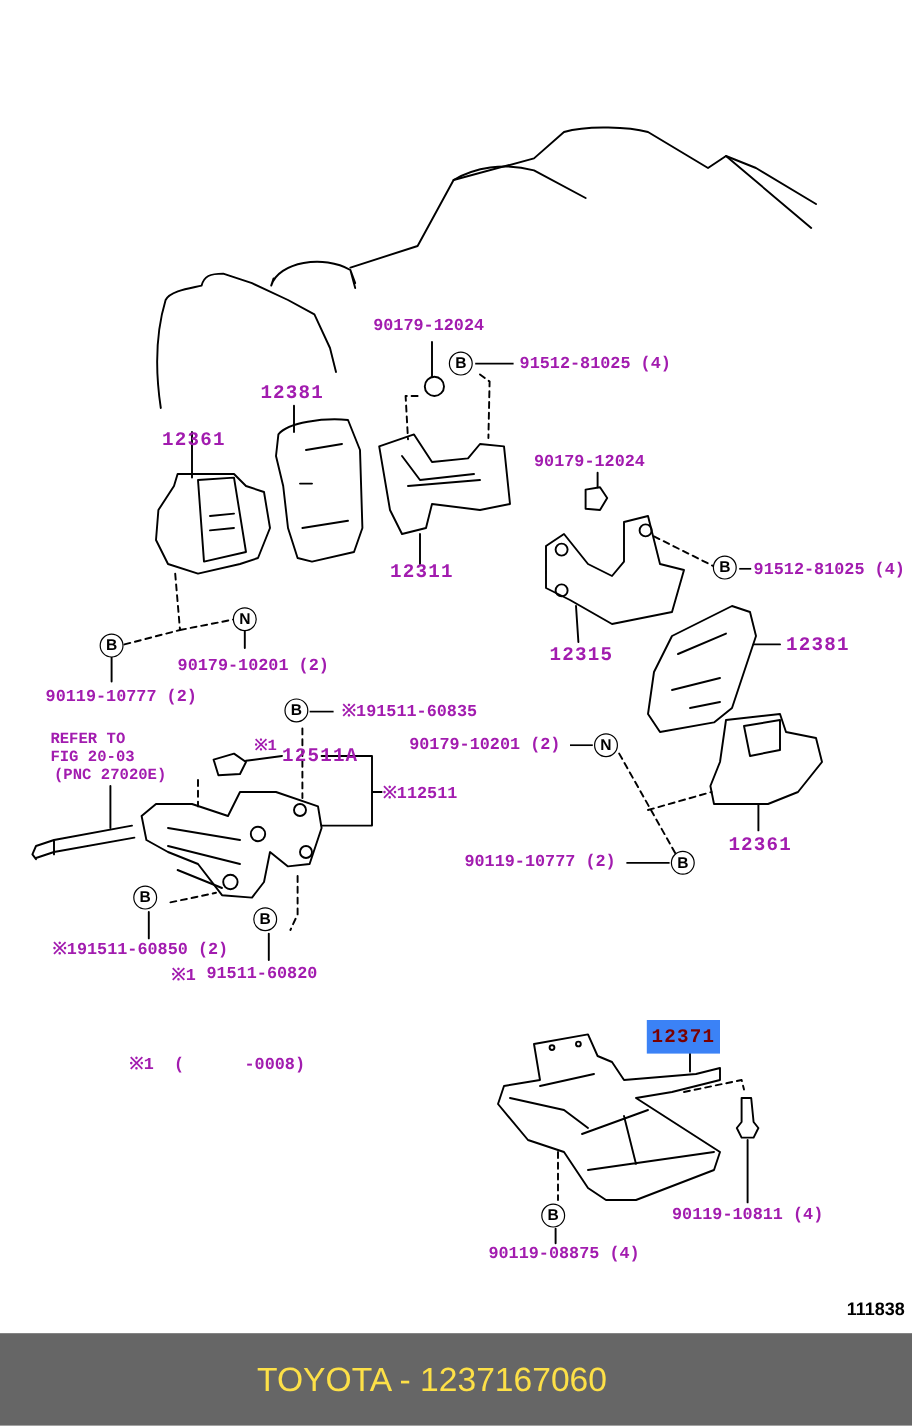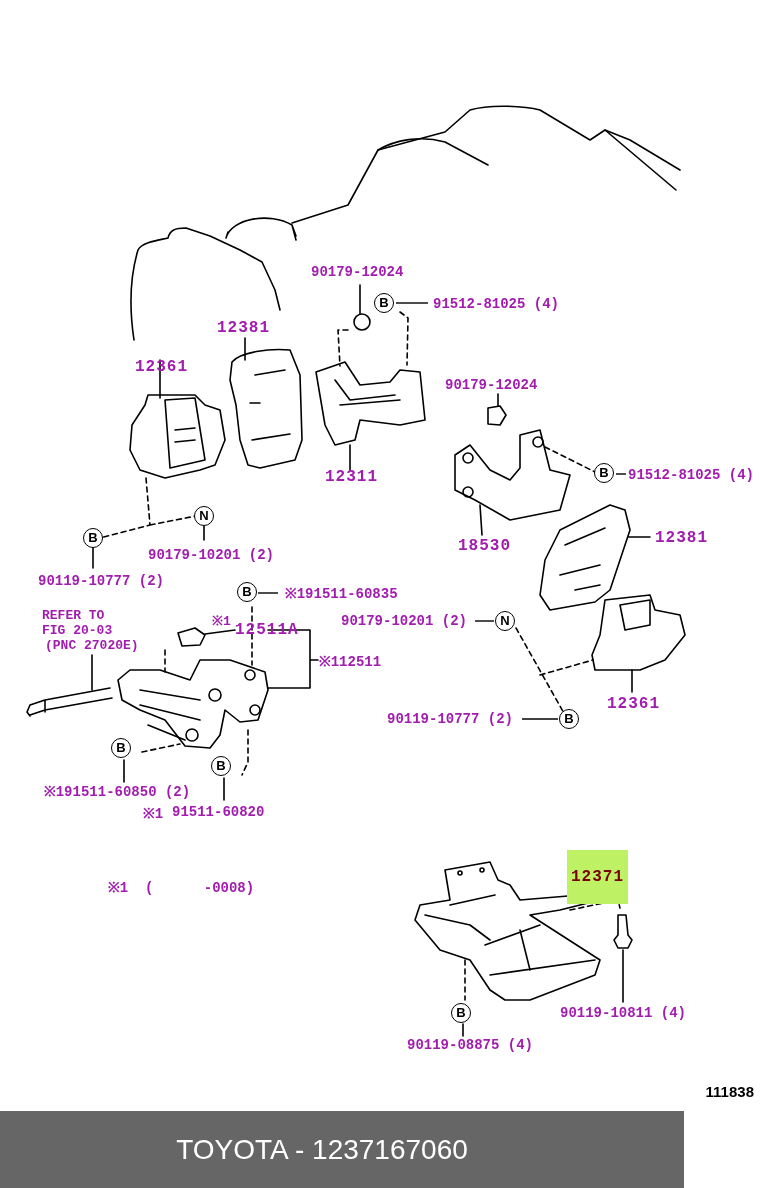--- a/index.html
+++ b/index.html
@@ -2,22 +2,22 @@
 <html><head>
 <meta charset="utf-8">
 <style>
   html, body { margin:0; padding:0; background:#ffffff; }
   body { width:760px; height:1188px; position:relative; overflow:hidden; font-family:"Liberation Sans", sans-serif; }
   #diagram { position:absolute; left:0; top:0; width:760px; height:1110px; }
   .lbl { position:absolute; font-family:"Liberation Mono", monospace; font-weight:bold; font-size:14px; color:#a21caf; white-space:nowrap; line-height:16px; }
   .lbl.big { font-size:16px; letter-spacing:1px; }
   .lbl.small { font-size:13px; }
   .circ { position:absolute; width:18px; height:18px; border:1.6px solid #000; border-radius:50%; background:#fff; font-family:"Liberation Sans", sans-serif; font-weight:bold; font-size:13px; line-height:18px; text-align:center; color:#000; box-sizing:content-box; }
-  .hl { background:#bef264; color:#7a0000; padding:19px 4px;margin-left:28px; }
-  #footer { position:absolute; left:0; top:1111px; width:684px; height:77px; background:#666666; color:#ffffff; font-family:"Liberation Sans", sans-serif; font-size:28px; display:flex; align-items:center; justify-content:center; }
+  .hl { background:#3b82f6; color:#7a0000; padding:6px 4px; }
+  #footer { position:absolute; left:0; top:1111px; width:760px; height:77px; background:#666666; color:#fde047; font-family:"Liberation Sans", sans-serif; font-size:28px; display:flex; align-items:center; justify-content:center; }
   #footer .sep { display:inline-block; width:40px; }
   .fig-id { position:absolute; right:6px; top:1083px; font-family:Liberation Sans, sans-serif; font-weight:bold; font-size:15px; }
 </style>
 </head>
 <body>
 
 <div id="diagram">
   <svg width="760" height="1110" viewBox="0 0 760 1110" style="position:absolute;left:0;top:0">
     <g fill="none" stroke="#000" stroke-width="1.6" stroke-linejoin="round" stroke-linecap="round">
 
@@ -114,21 +114,21 @@
     </g>
   </svg>
 
   <div class="lbl" style="left:311px;top:264px">90179-12024</div>
   <div class="lbl" style="left:433px;top:296px">91512-81025 (4)</div>
   <div class="lbl big" style="left:217px;top:320px">12381</div>
   <div class="lbl big" style="left:135px;top:359px">12361</div>
   <div class="lbl big" style="left:325px;top:469px">12311</div>
   <div class="lbl" style="left:445px;top:377px">90179-12024</div>
   <div class="lbl" style="left:628px;top:467px">91512-81025 (4)</div>
-  <div class="lbl big" style="left:458px;top:538px">18530</div>
+  <div class="lbl big" style="left:458px;top:538px">12315</div>
   <div class="lbl big" style="left:655px;top:530px">12381</div>
   <div class="lbl" style="left:148px;top:547px">90179-10201 (2)</div>
   <div class="lbl" style="left:38px;top:573px">90119-10777 (2)</div>
   <div class="lbl" style="left:285px;top:586px">※191511-60835</div>
   <div class="lbl small" style="left:42px;top:608px">REFER TO</div>
   <div class="lbl small" style="left:42px;top:623px">FIG 20-03</div>
   <div class="lbl small" style="left:45px;top:638px">(PNC 27020E)</div>
   <div class="lbl small" style="left:212px;top:614px">※1</div>
   <div class="lbl big" style="left:235px;top:622px">12511A</div>
   <div class="lbl" style="left:319px;top:654px">※112511</div>

